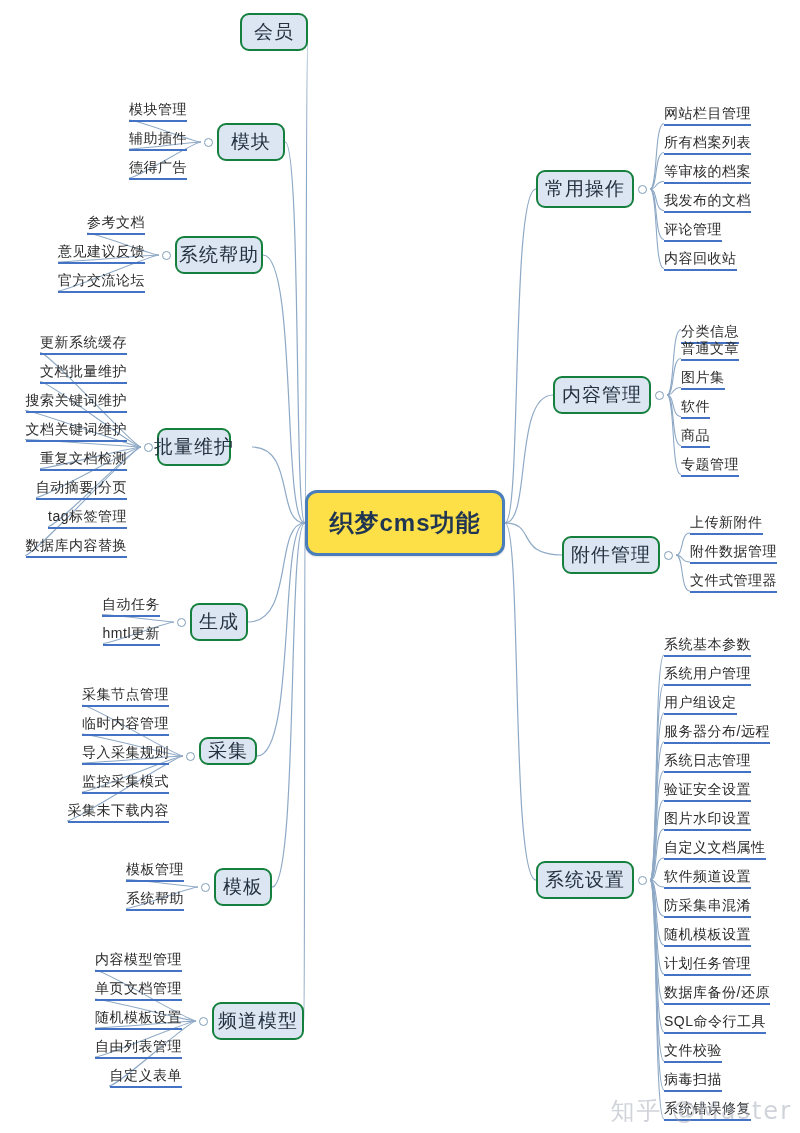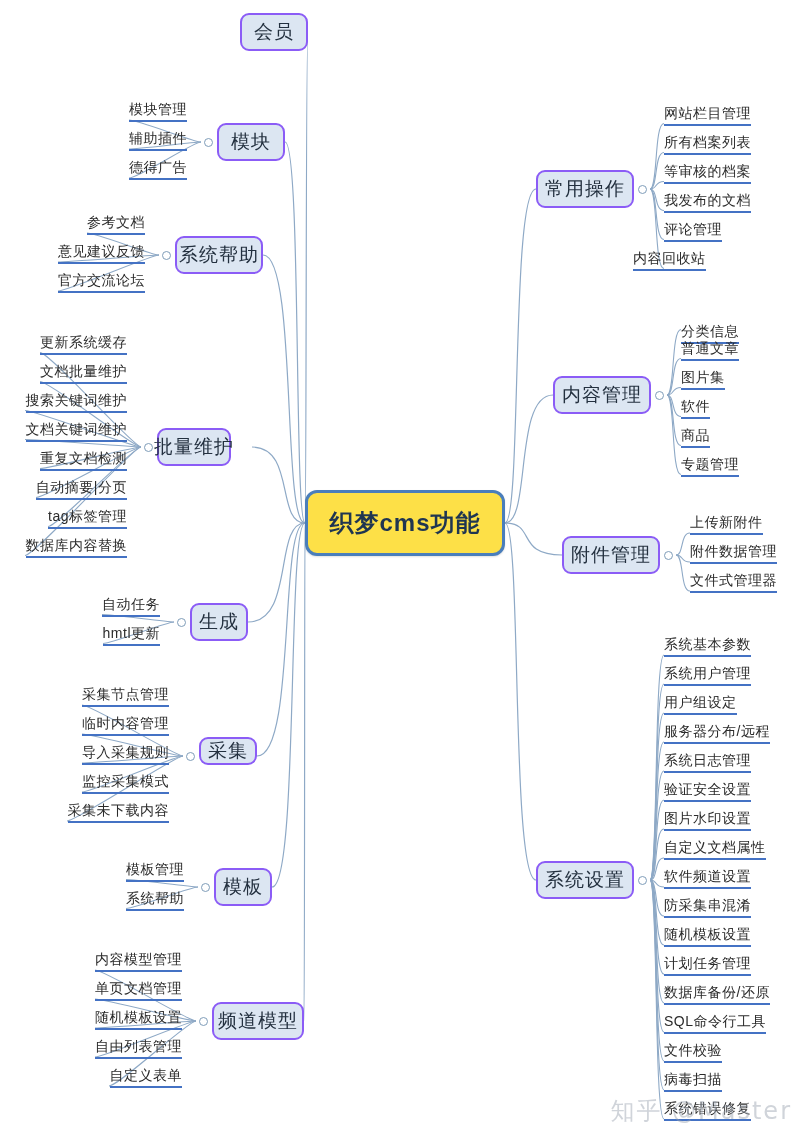--- a/index.html
+++ b/index.html
@@ -11,21 +11,21 @@
     position:relative;
   }
   #stage{position:absolute;left:0;top:0;width:800px;height:1133px;}
   svg#wires{position:absolute;left:0;top:0;width:800px;height:1133px;pointer-events:none;}
 
   
   .node{
     position:absolute;
     box-sizing:border-box;
     background:#dce6f2;
-    border:2px solid #8b5cf6;
+    border:2px solid #15803d;
     border-radius:9px;
     color:#23303f;
     display:flex;align-items:center;justify-content:center;
     white-space:nowrap;
     letter-spacing:1px;
   }
   .node.b1{font-size:19px;height:38px;}
   .central{
     position:absolute;
     box-sizing:border-box;
@@ -154,21 +154,21 @@
   <div id="nodes">
       <div class="node b1" style="left: 536px; top: 170px; width: 98px; height: 38px;">
         <span>常用操作</span>
       </div>
       <div class="dot" style="top: 184.5px; left: 638px;"></div>
       <div class="leaf r" style="top: 102.5px; left: 664px;">网站栏目管理</div>
       <div class="leaf r" style="top: 131.5px; left: 664px;">所有档案列表</div>
       <div class="leaf r" style="top: 160.5px; left: 664px;">等审核的档案</div>
       <div class="leaf r" style="top: 189.5px; left: 664px;">我发布的文档</div>
       <div class="leaf r" style="top: 218.5px; left: 664px;">评论管理</div>
-      <div class="leaf r" style="top: 247.5px; left: 633px;">内容回收站</div>
+      <div class="leaf r" style="top: 247.5px; left: 664px;">内容回收站</div>
       <div class="node b1" style="left: 553px; top: 376px; width: 98px; height: 38px;">
         <span>内容管理</span>
       </div>
       <div class="dot" style="top: 390.5px; left: 655px;"></div>
       <div class="leaf r" style="top: 308.5px; left: 681px; margin-top: 12px;">分类信息</div>
       <div class="leaf r" style="top: 337.5px; left: 681px;">普通文章</div>
       <div class="leaf r" style="top: 366.5px; left: 681px;">图片集</div>
       <div class="leaf r" style="top: 395.5px; left: 681px;">软件</div>
       <div class="leaf r" style="top: 424.5px; left: 681px;">商品</div>
       <div class="leaf r" style="top: 453.5px; left: 681px;">专题管理</div>

